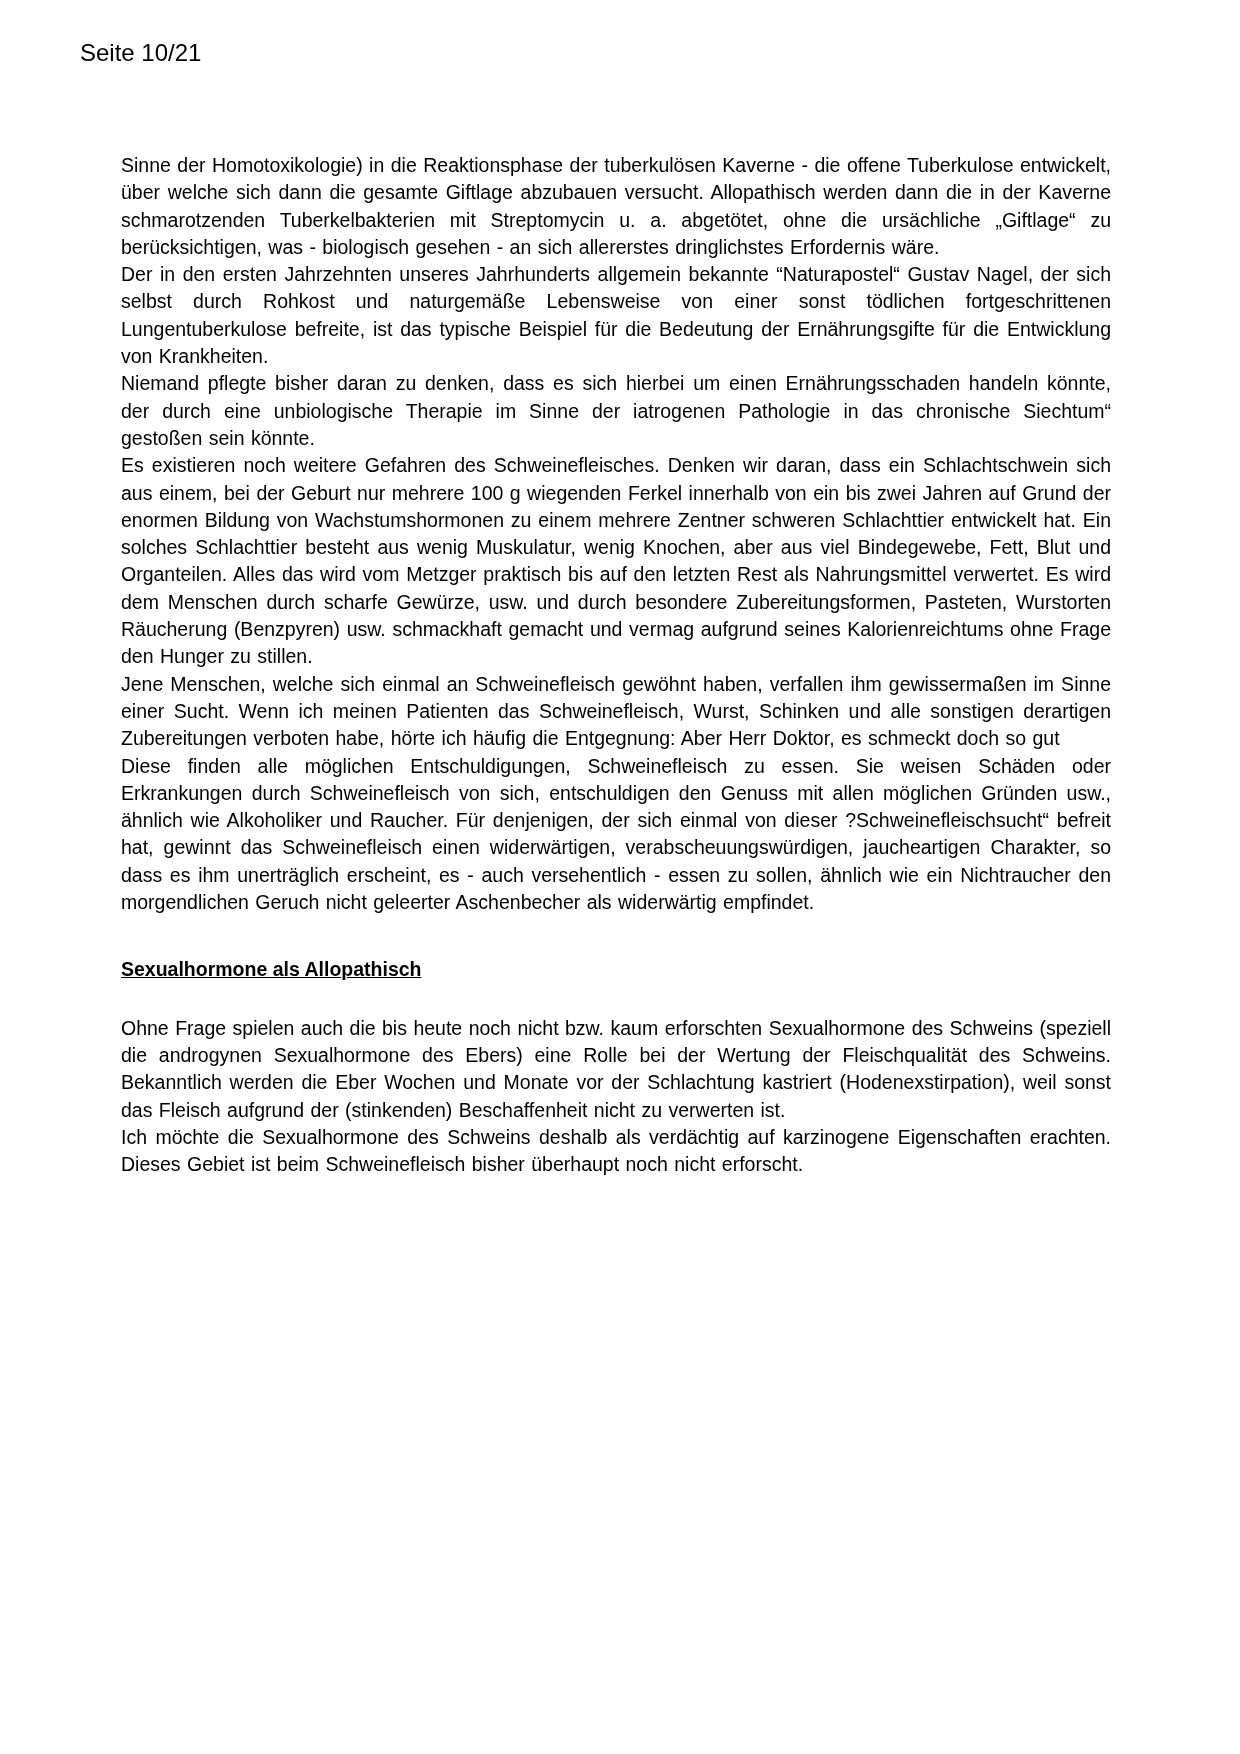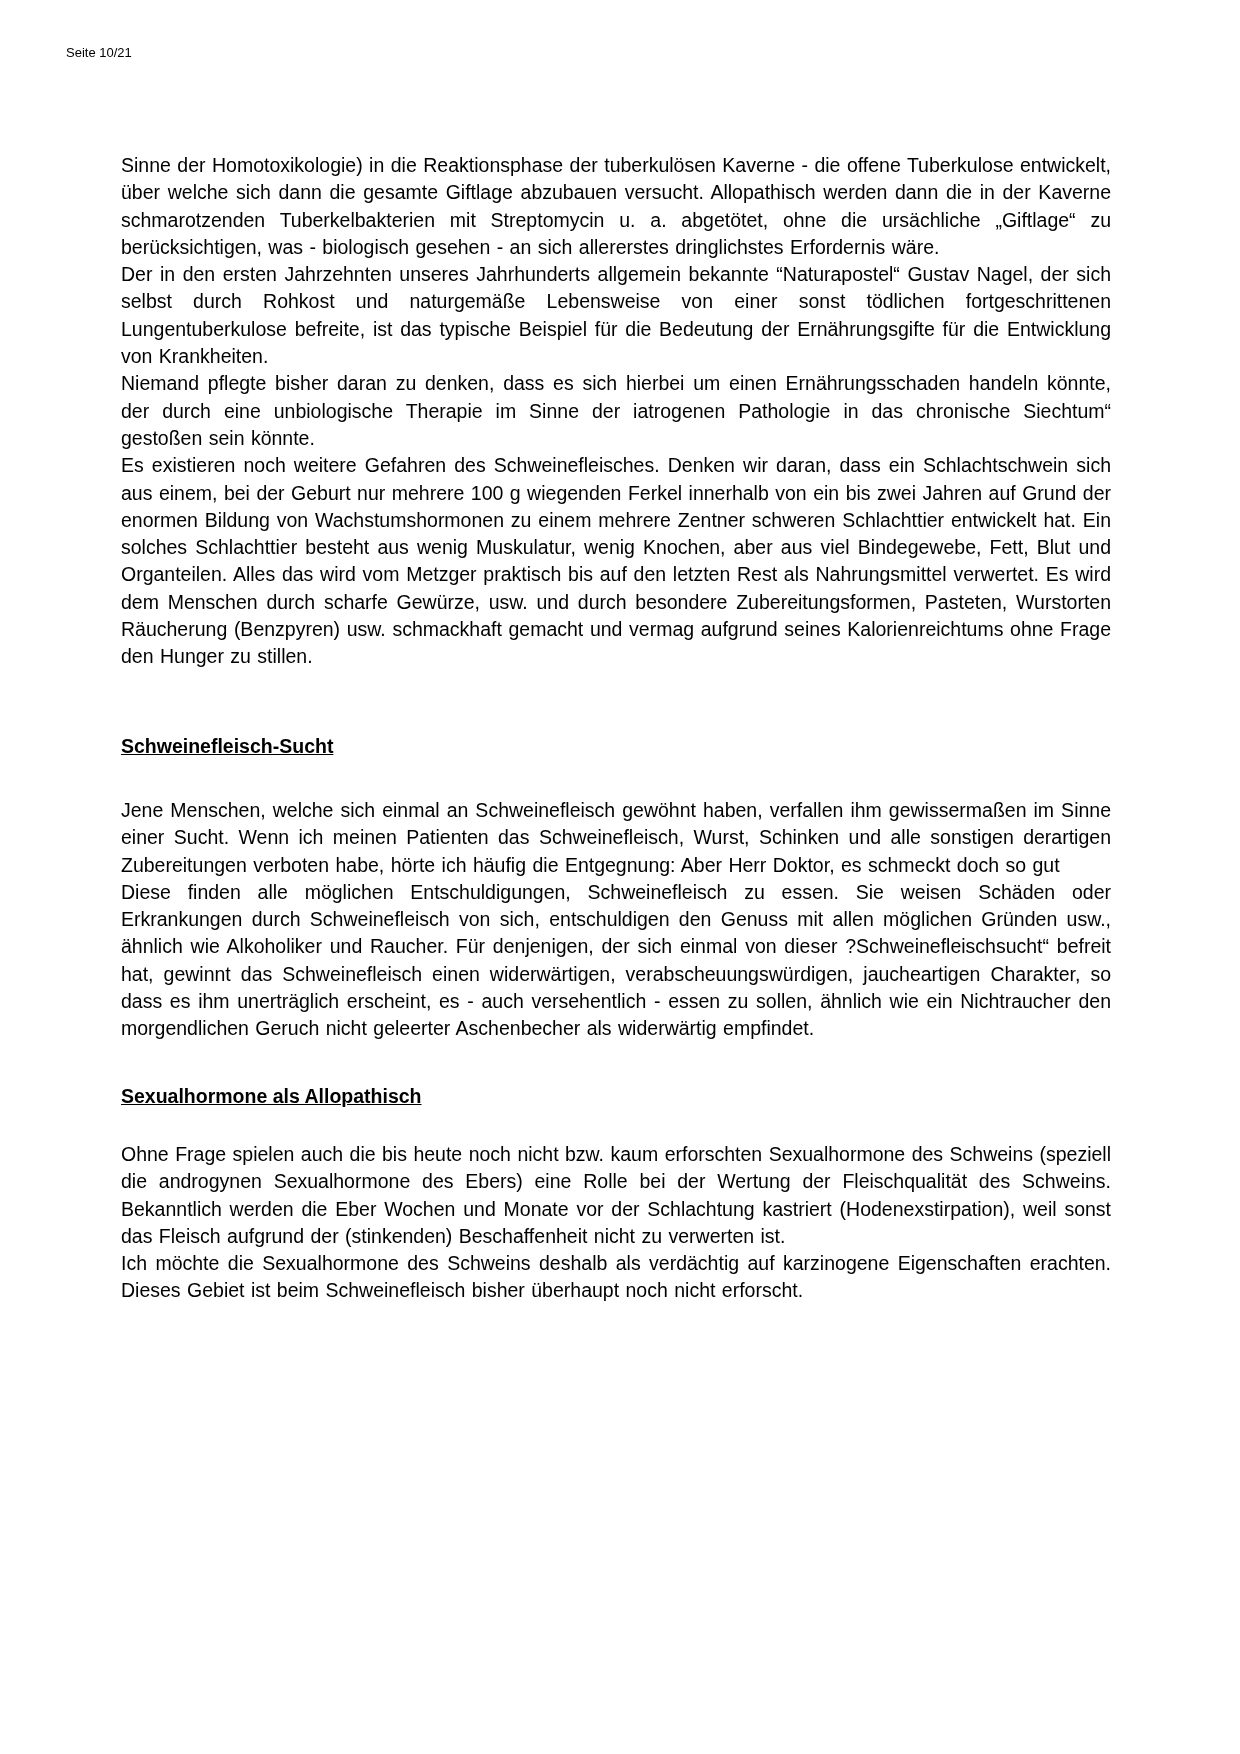--- a/index.html
+++ b/index.html
@@ -11,23 +11,23 @@
     position: relative;
     width: 1240px;
     height: 1754px;
     background: #ffffff;
     font-family: "Liberation Sans", sans-serif;
     color: #000000;
     overflow: hidden;
   }
   .page-header {
     position: absolute;
-    left: 66px;
+    left: 80px;
     top: 42px;
-    font-size: 13px;
+    font-size: 24px;
     line-height: 22px;
     color: #000000;
   }
   .doc-body {
     position: absolute;
     left: 121px;
     top: 152px;
     width: 990px;
     font-size: 19.5px;
     line-height: 27.3px;
@@ -64,21 +64,20 @@
   <article class="doc-body">
 
     <p>Sinne der Homotoxikologie) in die Reaktionsphase der tuberkulösen Kaverne - die offene Tuberkulose entwickelt, über welche sich dann die gesamte Giftlage abzubauen versucht. Allopathisch werden dann die in der Kaverne schmarotzenden Tuberkelbakterien mit Streptomycin u. a. abgetötet, ohne die ursächliche „Giftlage“ zu berücksichtigen, was - biologisch gesehen - an sich allererstes dringlichstes Erfordernis wäre.</p>
 
     <p>Der in den ersten Jahrzehnten unseres Jahrhunderts allgemein bekannte “Naturapostel“ Gustav Nagel, der sich selbst durch Rohkost und naturgemäße Lebensweise von einer sonst tödlichen fortgeschrittenen Lungentuberkulose befreite, ist das typische Beispiel für die Bedeutung der Ernährungsgifte für die Entwicklung von Krankheiten.</p>
 
     <p>Niemand pflegte bisher daran zu denken, dass es sich hierbei um einen Ernährungsschaden handeln könnte, der durch eine unbiologische Therapie im Sinne der iatrogenen Pathologie in das chronische Siechtum“ gestoßen sein könnte.</p>
 
     <p>Es existieren noch weitere Gefahren des Schweinefleisches. Denken wir daran, dass ein Schlachtschwein sich aus einem, bei der Geburt nur mehrere 100 g wiegenden Ferkel innerhalb von ein bis zwei Jahren auf Grund der enormen Bildung von Wachstumshormonen zu einem mehrere Zentner schweren Schlachttier entwickelt hat. Ein solches Schlachttier besteht aus wenig Muskulatur, wenig Knochen, aber aus viel Bindegewebe, Fett, Blut und Organteilen. Alles das wird vom Metzger praktisch bis auf den letzten Rest als Nahrungsmittel verwertet. Es wird dem Menschen durch scharfe Gewürze, usw. und durch besondere Zubereitungsformen, Pasteten, Wurstorten Räucherung (Benzpyren) usw. schmackhaft gemacht und vermag aufgrund seines Kalorienreichtums ohne Frage den Hunger zu stillen.</p>
 
-    <h2 class="heading-1">Schweinefleisch-Sucht</h2>
 
     <p>Jene Menschen, welche sich einmal an Schweinefleisch gewöhnt haben, verfallen ihm gewissermaßen im Sinne einer Sucht. Wenn ich meinen Patienten das Schweinefleisch, Wurst, Schinken und alle sonstigen derartigen Zubereitungen verboten habe, hörte ich häufig die Entgegnung: Aber Herr Doktor, es schmeckt doch so gut</p>
 
 
     <p>Diese finden alle möglichen Entschuldigungen, Schweinefleisch zu essen. Sie weisen Schäden oder Erkrankungen durch Schweinefleisch von sich, entschuldigen den Genuss mit allen möglichen Gründen usw., ähnlich wie Alkoholiker und Raucher. Für denjenigen, der sich einmal von dieser ?Schweinefleischsucht“ befreit hat, gewinnt das Schweinefleisch einen widerwärtigen, verabscheuungswürdigen, jaucheartigen Charakter, so dass es ihm unerträglich erscheint, es - auch versehentlich - essen zu sollen, ähnlich wie ein Nichtraucher den morgendlichen Geruch nicht geleerter Aschenbecher als widerwärtig empfindet.</p>
 
     <h2 class="heading-2">Sexualhormone als Allopathisch</h2>
 
     <p>Ohne Frage spielen auch die bis heute noch nicht bzw. kaum erforschten Sexualhormone des Schweins (speziell die androgynen Sexualhormone des Ebers) eine Rolle bei der Wertung der Fleischqualität des Schweins. Bekanntlich werden die Eber Wochen und Monate vor der Schlachtung kastriert (Hodenexstirpation), weil sonst das Fleisch aufgrund der (stinkenden) Beschaffenheit nicht zu verwerten ist.</p>
 

